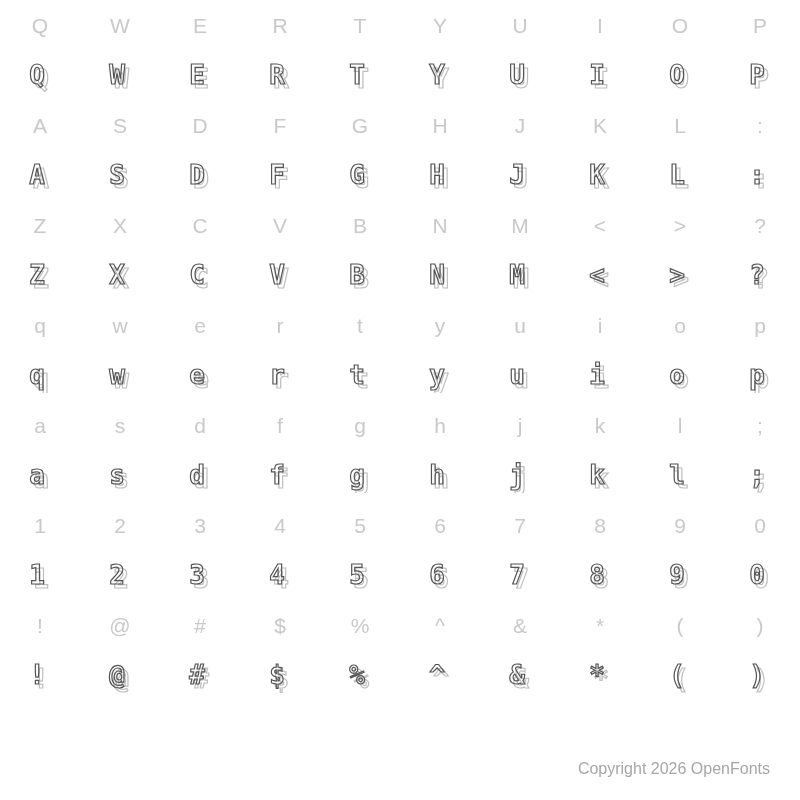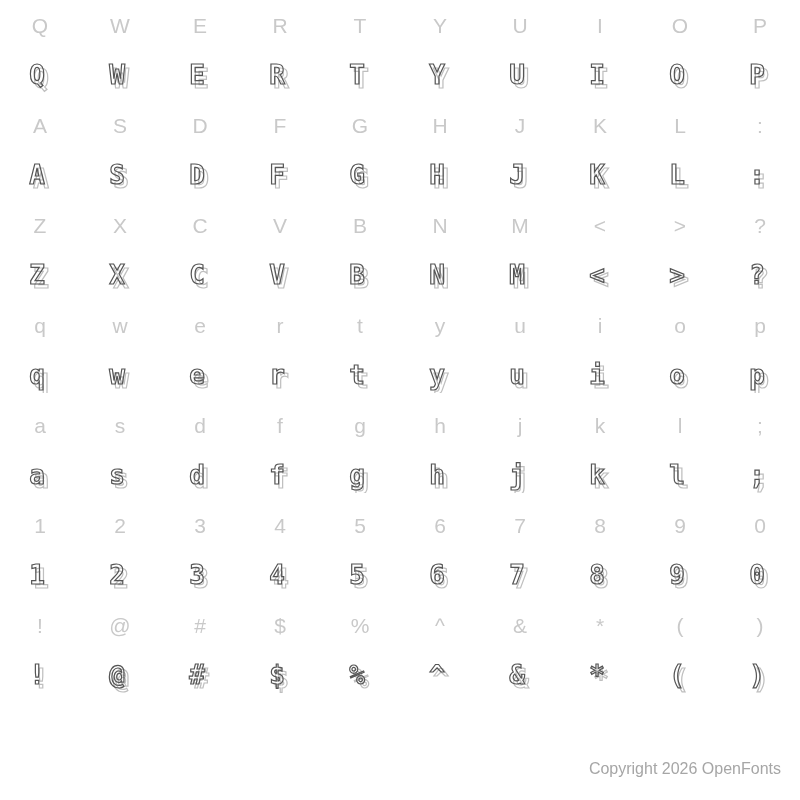--- a/index.html
+++ b/index.html
@@ -45,21 +45,21 @@
   }
   .cell.glyph {
     color: #4a4a4a;
   }
   .cell.glyph svg {
     display: block;
   }
   .footer {
     position: absolute;
     left: 0;
-    right: 19px;
+    right: 30px;
     bottom: 22px;
     text-align: right;
     font-size: 16px;
     color: #a6a6a6;
     font-family: "Liberation Sans", sans-serif;
   }
 </style>
 </head>
 <body>
 

